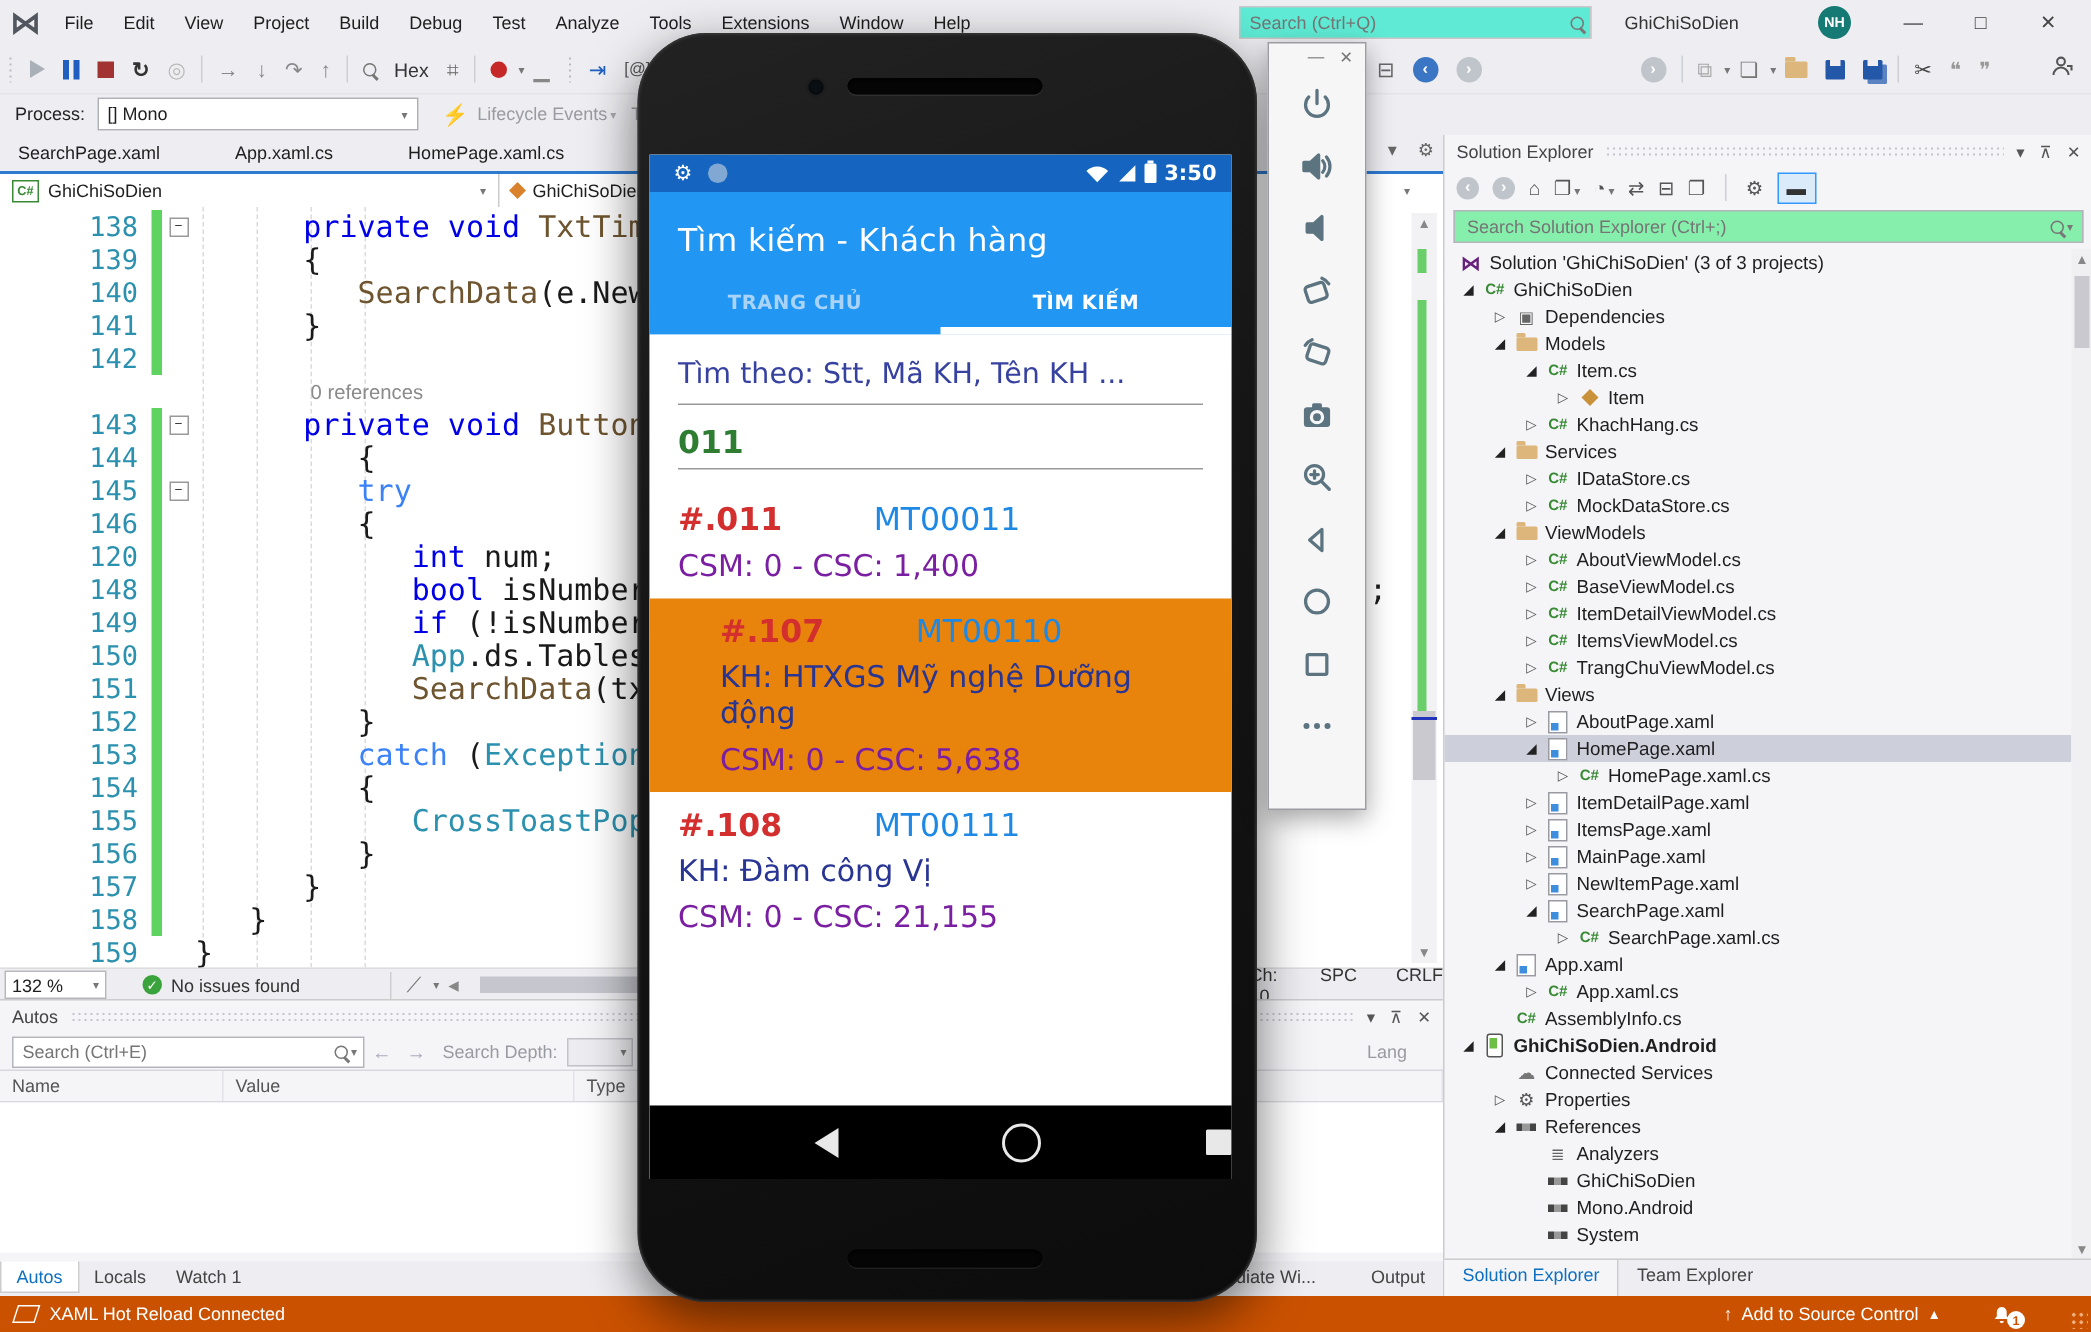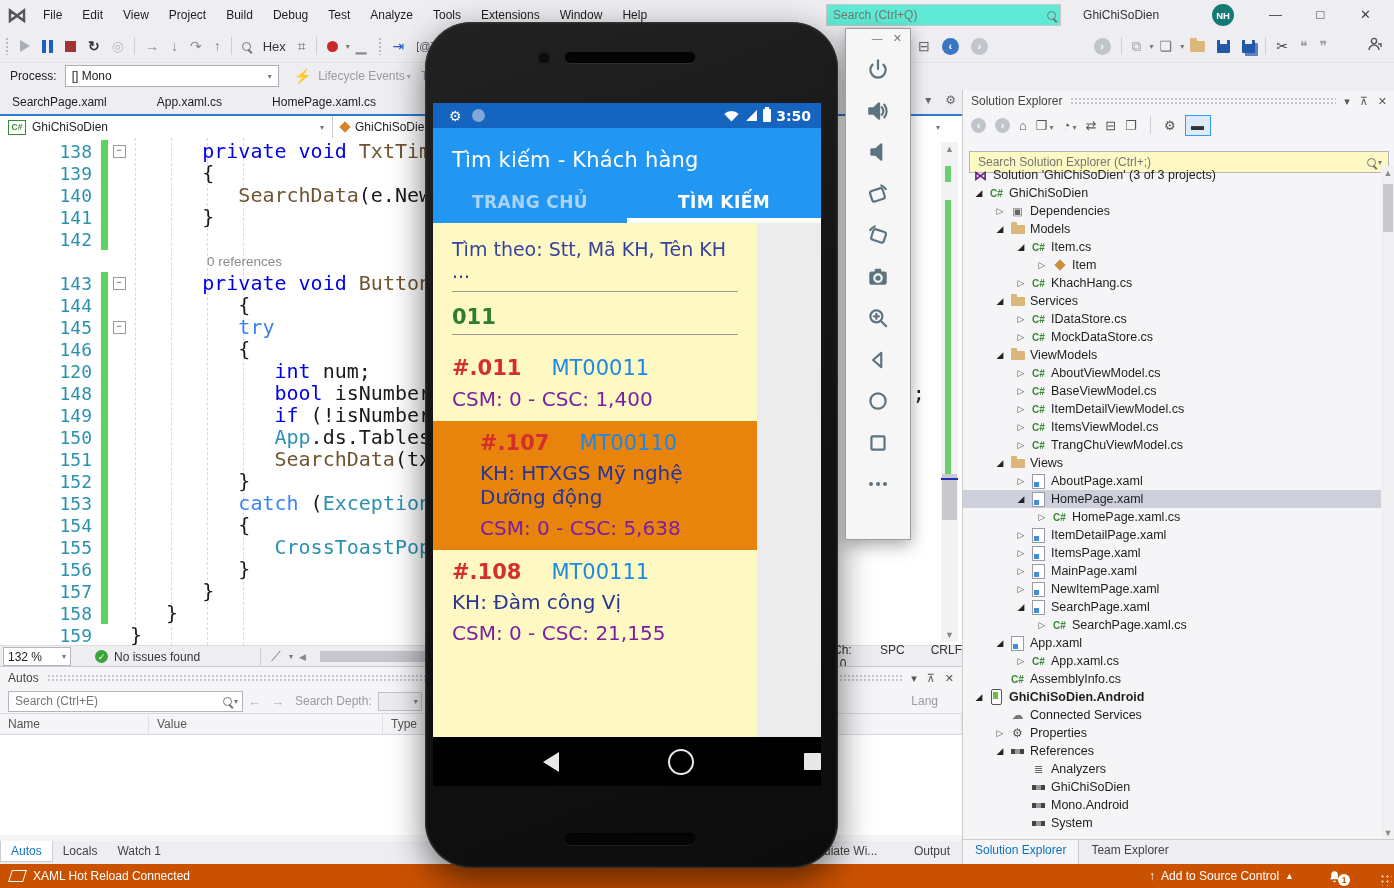--- a/index.html
+++ b/index.html
@@ -100,21 +100,21 @@
   .xamlico{width:13px;height:10px;border:1.5px solid #fff;transform:skewX(-18deg);margin:0 8px 0 10px;}
   .srcctl{position:absolute;right:100px;display:flex;align-items:center;gap:6px;}
   .bellwrap{position:absolute;right:44px;display:flex;align-items:center;}
   .badge{width:12px;height:12px;border-radius:50%;background:#fff;color:#CA5100;font-size:8.5px;font-weight:bold;display:flex;align-items:center;justify-content:center;margin-left:-4px;margin-top:8px;}
   .sgrip{position:absolute;right:2px;bottom:2px;width:12px;height:12px;background-image:radial-gradient(#F0B083 1.2px,transparent 1.2px);background-size:5px 5px;}
   
   .sol{position:absolute;left:962px;top:90px;width:432px;height:774px;background:#F5F5F8;border-left:1px solid #CCC;}
   .soltools{display:flex;align-items:center;height:26px;padding:0 8px;gap:9px;color:#555;font-size:13px;}
   .stool{flex:none;}
   .previewbtn{width:24px;height:19px;border:1px solid #3399FF;background:#DCEBFA;display:flex;align-items:center;justify-content:center;color:#333;}
-  .ssearch{margin:13px 6px;height:20px;background:#fef9c3;border:1px solid #B4B4BC;display:flex;align-items:center;padding:0 6px;}
+  .ssearch{margin:2px 6px;height:20px;background:#86efac;border:1px solid #B4B4BC;display:flex;align-items:center;padding:0 6px;}
   .ssearch input{border:0;outline:0;flex:1;font-size:12px;background:transparent;font-family:inherit;}
   .tree{position:absolute;left:0;top:76px;right:14px;bottom:24px;overflow:hidden;font-size:12.5px;}
   .trow{display:flex;align-items:center;height:18px;white-space:nowrap;}
   .trow.sel{background:#CDCFDB;}
   .trow.bold .tlabel{font-weight:bold;}
   .texp{width:16px;flex:none;text-align:center;color:#555;font-size:9px;}
   .texp.open{color:#222;}
   .ticon{width:19px;flex:none;display:flex;justify-content:center;align-items:center;}
   .ic{display:inline-flex;align-items:center;justify-content:center;}
   .i-cs{color:#388A34;font-weight:bold;font-size:10px;}
@@ -148,32 +148,32 @@
   .pgear{margin-left:16px;font-size:14px;}
   .pcirc{width:13px;height:13px;border-radius:50%;background:#93B4D6;opacity:.85;margin-left:10px;}
   .pstat-right{position:absolute;right:10px;display:flex;align-items:center;gap:5px;}
   .batt{width:8px;height:13px;background:#fff;border-radius:1px;position:relative;}
   .batt:before{content:"";position:absolute;left:2px;top:-2px;width:4px;height:2px;background:#fff;}
   .ptime{font-size:14px;font-weight:bold;}
   .pappbar{position:absolute;left:0;top:25px;width:388px;height:58px;background:#2196F3;color:#fff;}
   .pappbar .t{margin:20px 0 0 19px;font-size:21px;font-weight:500;letter-spacing:.2px;}
   .ptabs{position:absolute;left:0;top:83px;width:388px;height:37px;background:#2196F3;}
   .ptabrow{display:flex;height:32px;}
-  .ptab{flex:1;display:flex;align-items:center;justify-content:center;font-size:17px;font-weight:bold;letter-spacing:.4px;}
+  .ptab{flex:1;display:flex;align-items:center;justify-content:center;font-size:13px;font-weight:bold;letter-spacing:.4px;}
   .ptab.inactive{color:#A9D4F8;}
   .ptab.active{color:#FFFFFF;}
   .pindic{display:flex;height:5px;}
   .pindic .l{flex:1;background:#2196F3;} .pindic .r{flex:1;background:#FFFFFF;}
-  .pcontent{position:absolute;left:0;top:120px;width:324px;bottom:49px;background:#fef9c3;overflow:hidden;}
+  .pcontent{position:absolute;left:0;top:120px;width:388px;bottom:49px;background:#ffffff;overflow:hidden;}
   .phint{margin:15px 19px 0;color:#3742A0;font-size:19px;border-bottom:1.5px solid #999;padding-bottom:9px;}
   .pquery{margin:13px 19px 0;color:#2E7D32;font-size:21px;font-weight:bold;border-bottom:1.5px solid #999;padding-bottom:5px;}
   .plist{margin-top:11px;}
   .pitem{padding:10px 19px;}
   .pitem.sel{background:#E8830C;padding-left:47px;}
-  .pi-row1{display:flex;align-items:center;}
+  .pi-row1{display:flex;align-items:center;gap:31px;}
   .pi-no{color:#D32F2F;font-size:21px;font-weight:bold;}
   .pi-code{color:#1E88E5;font-size:21px;margin-left:30px;}
   .pi-name{color:#283593;font-size:20px;margin-top:6px;}
   .pi-meter{color:#7B1FA2;font-size:20px;margin-top:7px;}
   .pbottom{display:flex;align-items:center;margin:14px 19px 0;}
   .pentry{width:92px;color:#E53935;font-size:19px;font-weight:bold;border-bottom:1.5px solid #8E8E8E;padding-bottom:9px;}
   .pbutton{margin-left:13px;flex:1;height:36px;background:#D8D8D8;border-radius:2px;box-shadow:0 2px 3px rgba(0,0,0,.3);
            display:flex;align-items:center;justify-content:center;color:#283593;font-size:17px;font-weight:500;letter-spacing:.3px;}
   .pnav{position:absolute;left:0;bottom:0;width:388px;height:49px;background:#000;display:flex;align-items:center;justify-content:space-around;padding:0 55px;}
   .nv-back{width:0;height:0;border-top:10px solid transparent;border-bottom:10px solid transparent;border-right:16px solid #E8E8E8;}

